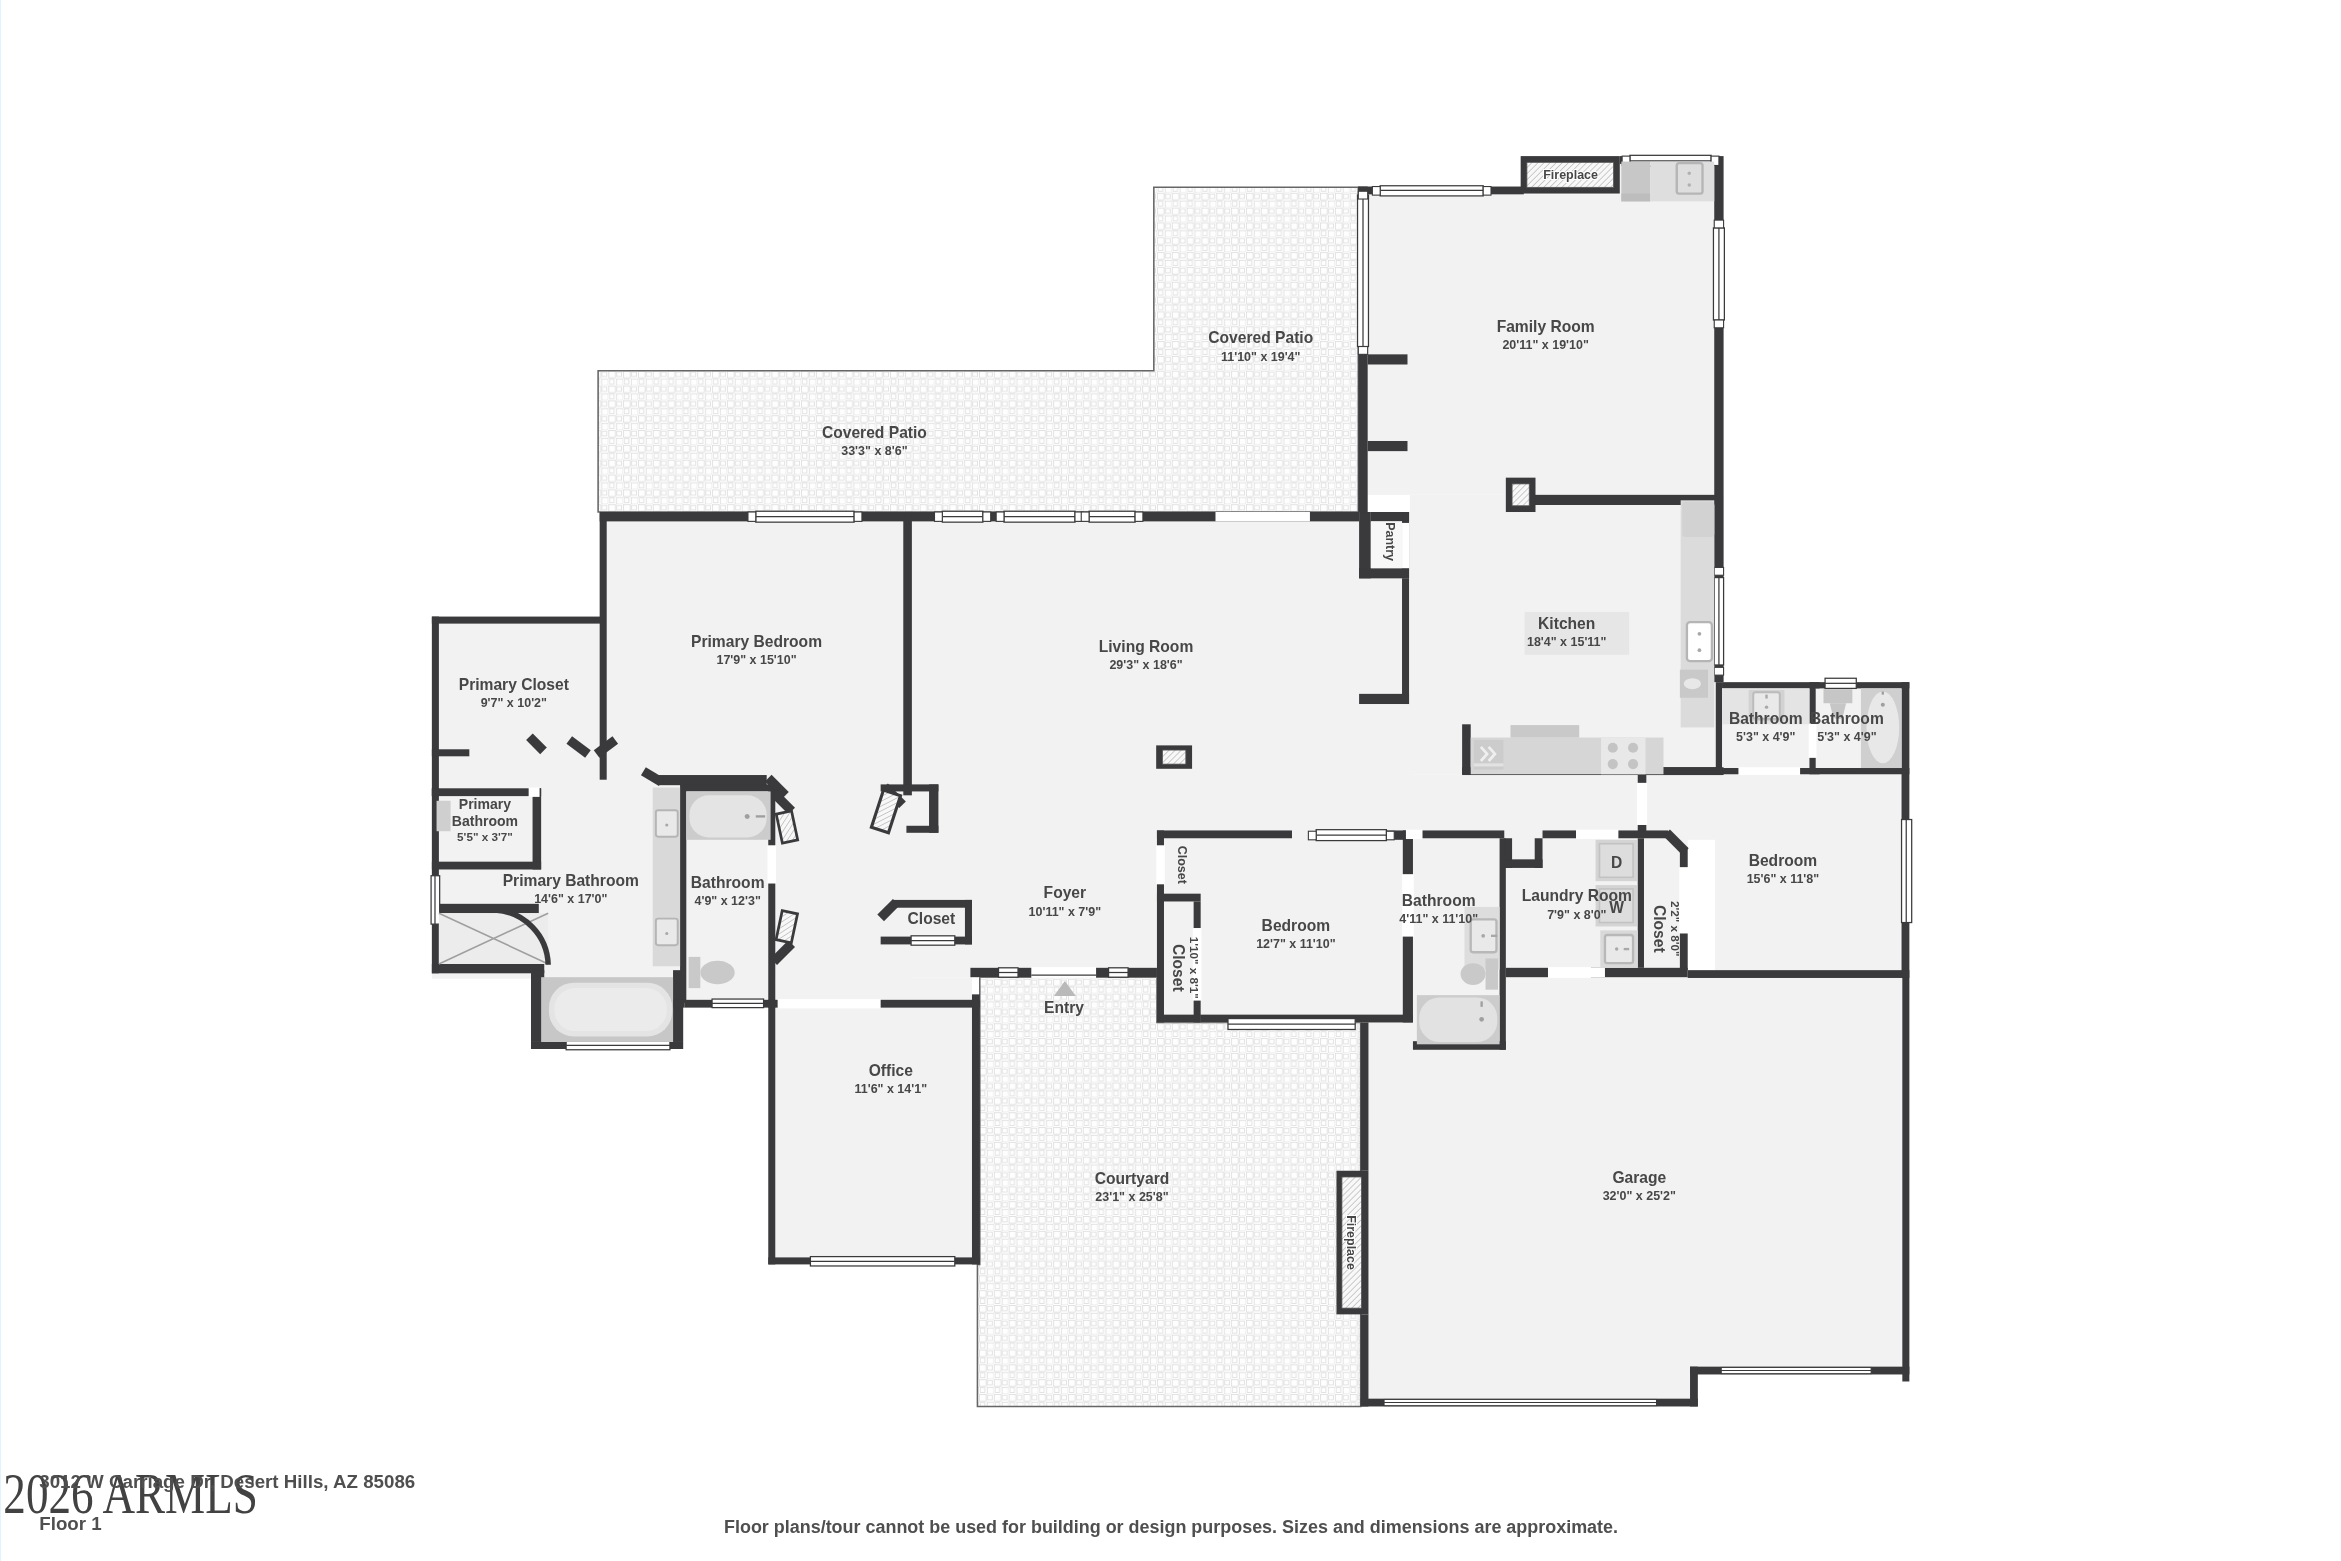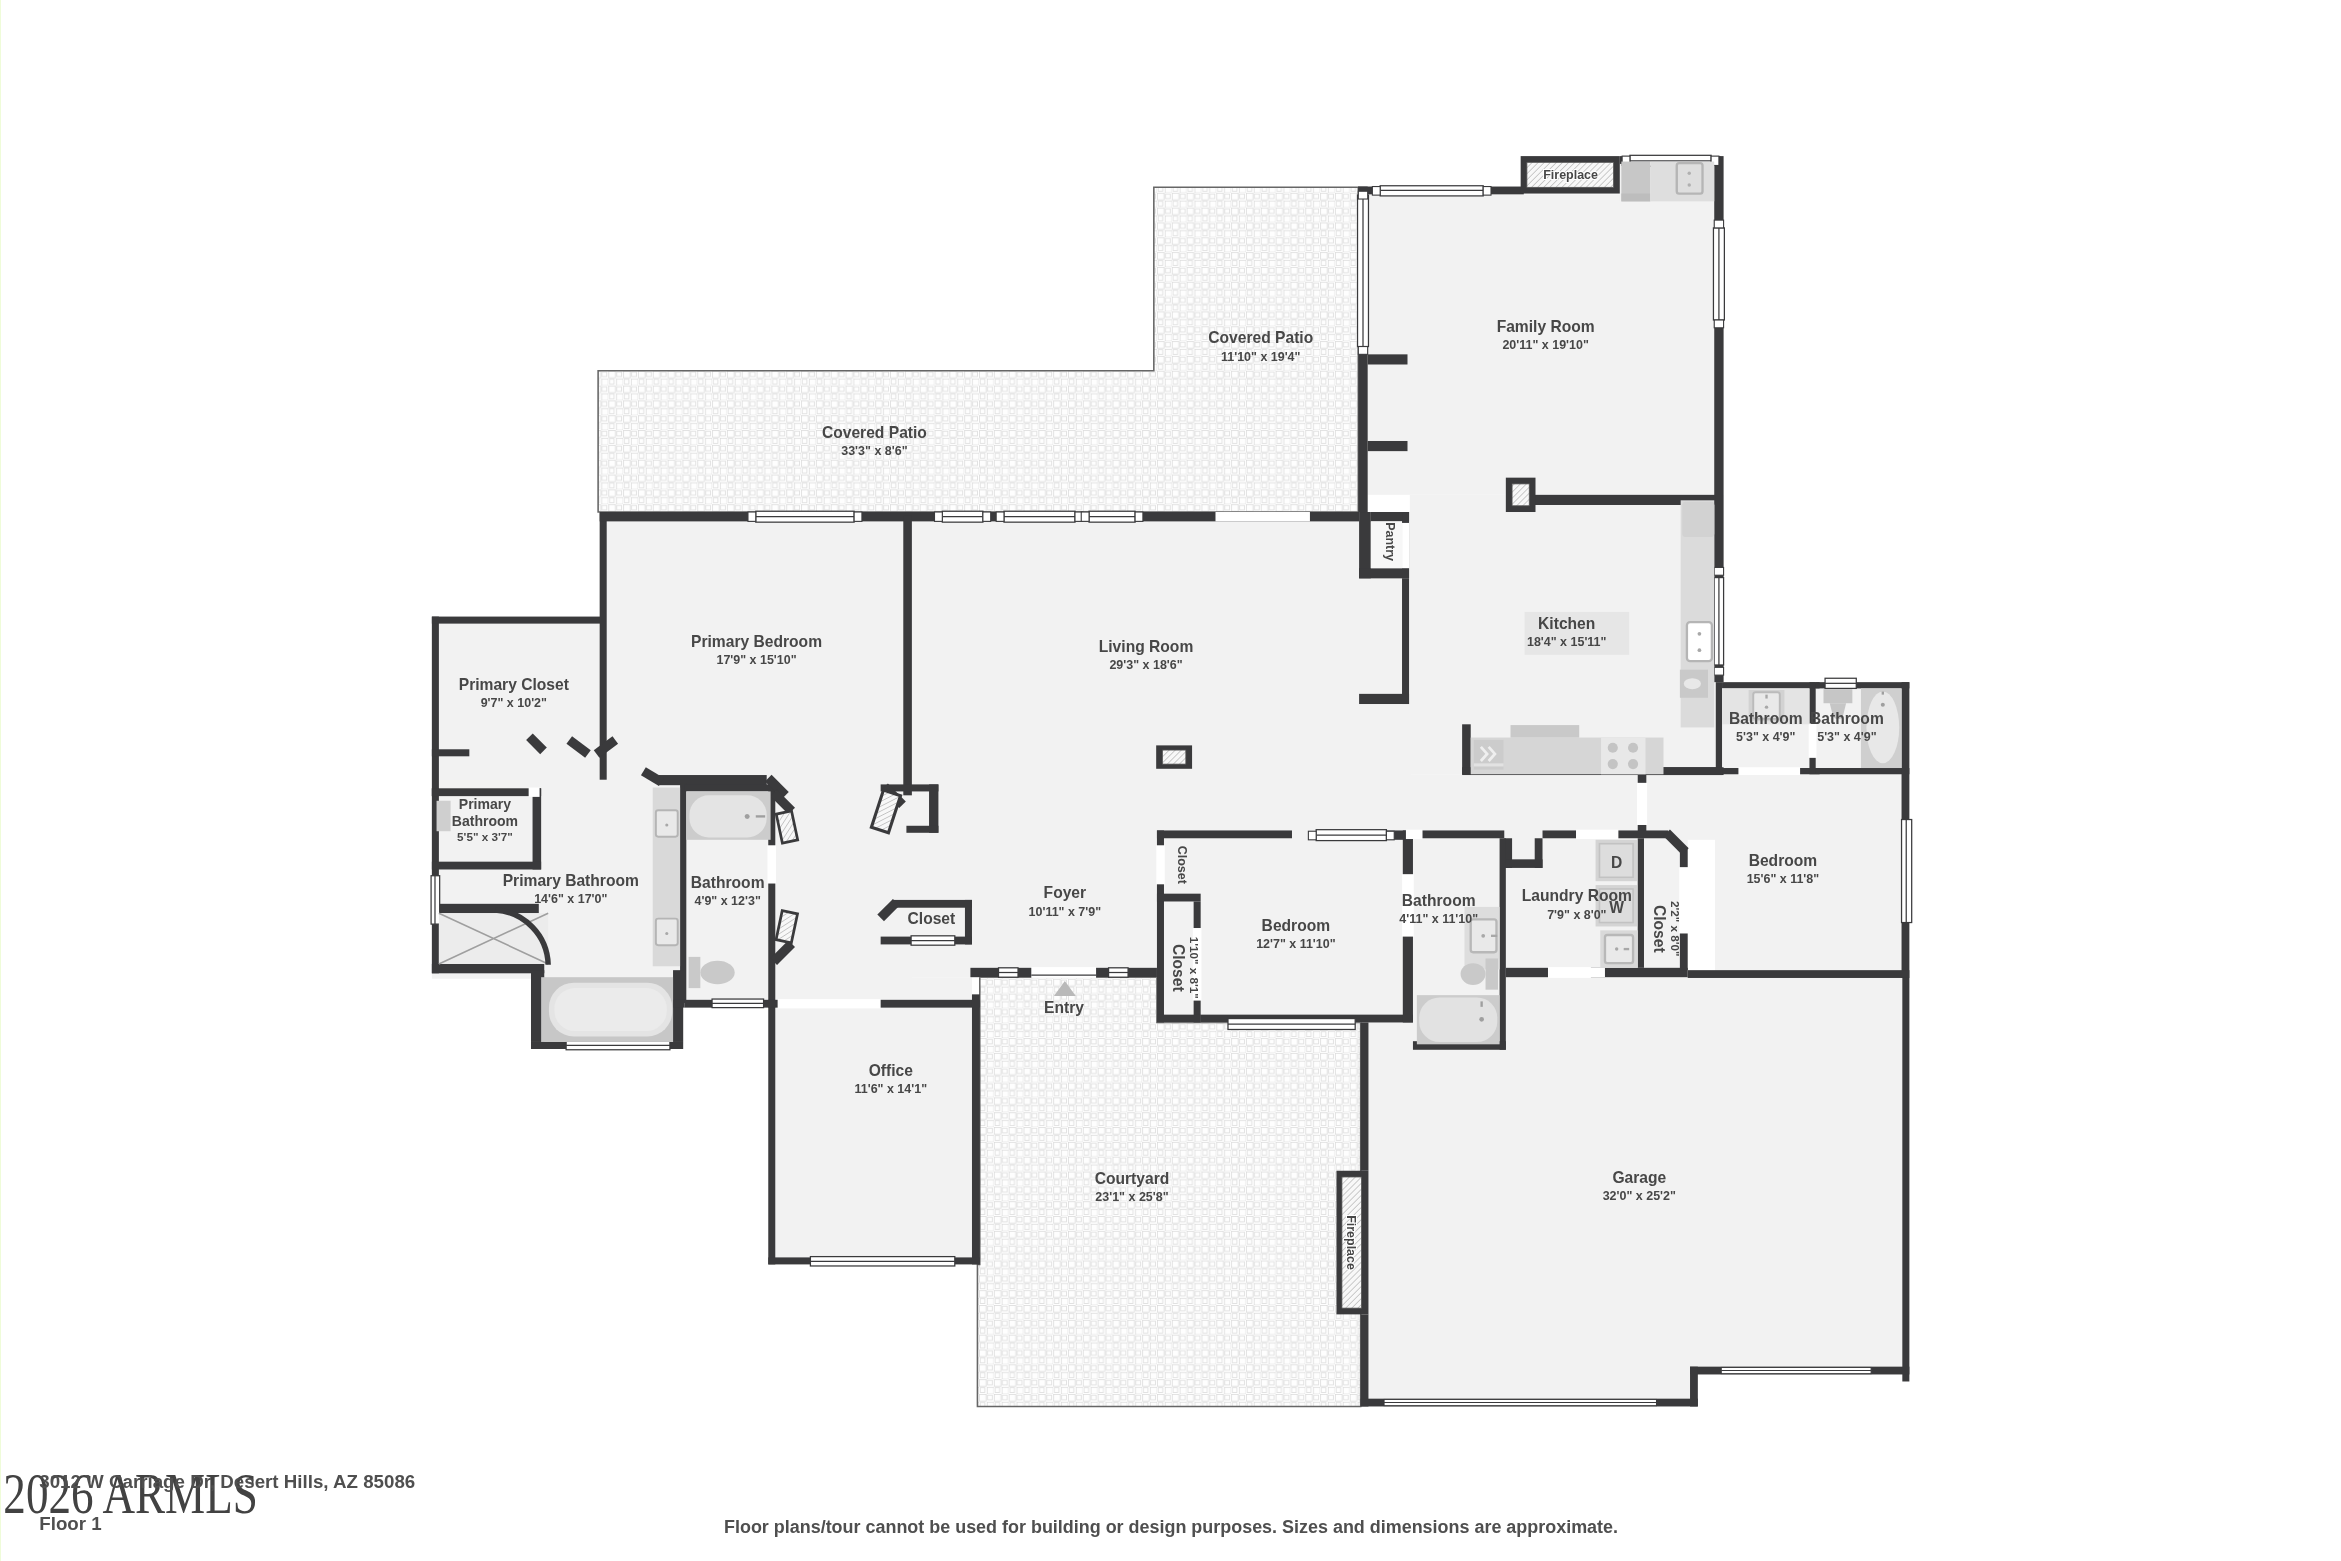--- a/index.html
+++ b/index.html
@@ -1,16 +1,16 @@
 <!DOCTYPE html>
 <html style="font-size:12.5px"><head>
 <meta charset="utf-8">
 <style>
 html,body{margin:0;padding:0;background:#ffffff;}
-#page{position:relative;width:2342px;height:1561px;background:#bef264;overflow:hidden;
+#page{position:relative;width:2342px;height:1561px;background:#7dd3fc;overflow:hidden;
 font-family:"Liberation Sans", sans-serif;}
 svg{position:absolute;left:0;top:0;}
 .rn{font:bold 20px "Liberation Sans",sans-serif;fill:#474747;text-anchor:middle;}
 .rd{font:bold 16px "Liberation Sans",sans-serif;fill:#474747;text-anchor:middle;}
 .sm{font:bold 16px "Liberation Sans",sans-serif;fill:#474747;text-anchor:middle;}
 </style>
 </head>
 <body>
 <div id="page">
 <svg width="2342" height="1561" viewBox="0 0 3000 2000">

